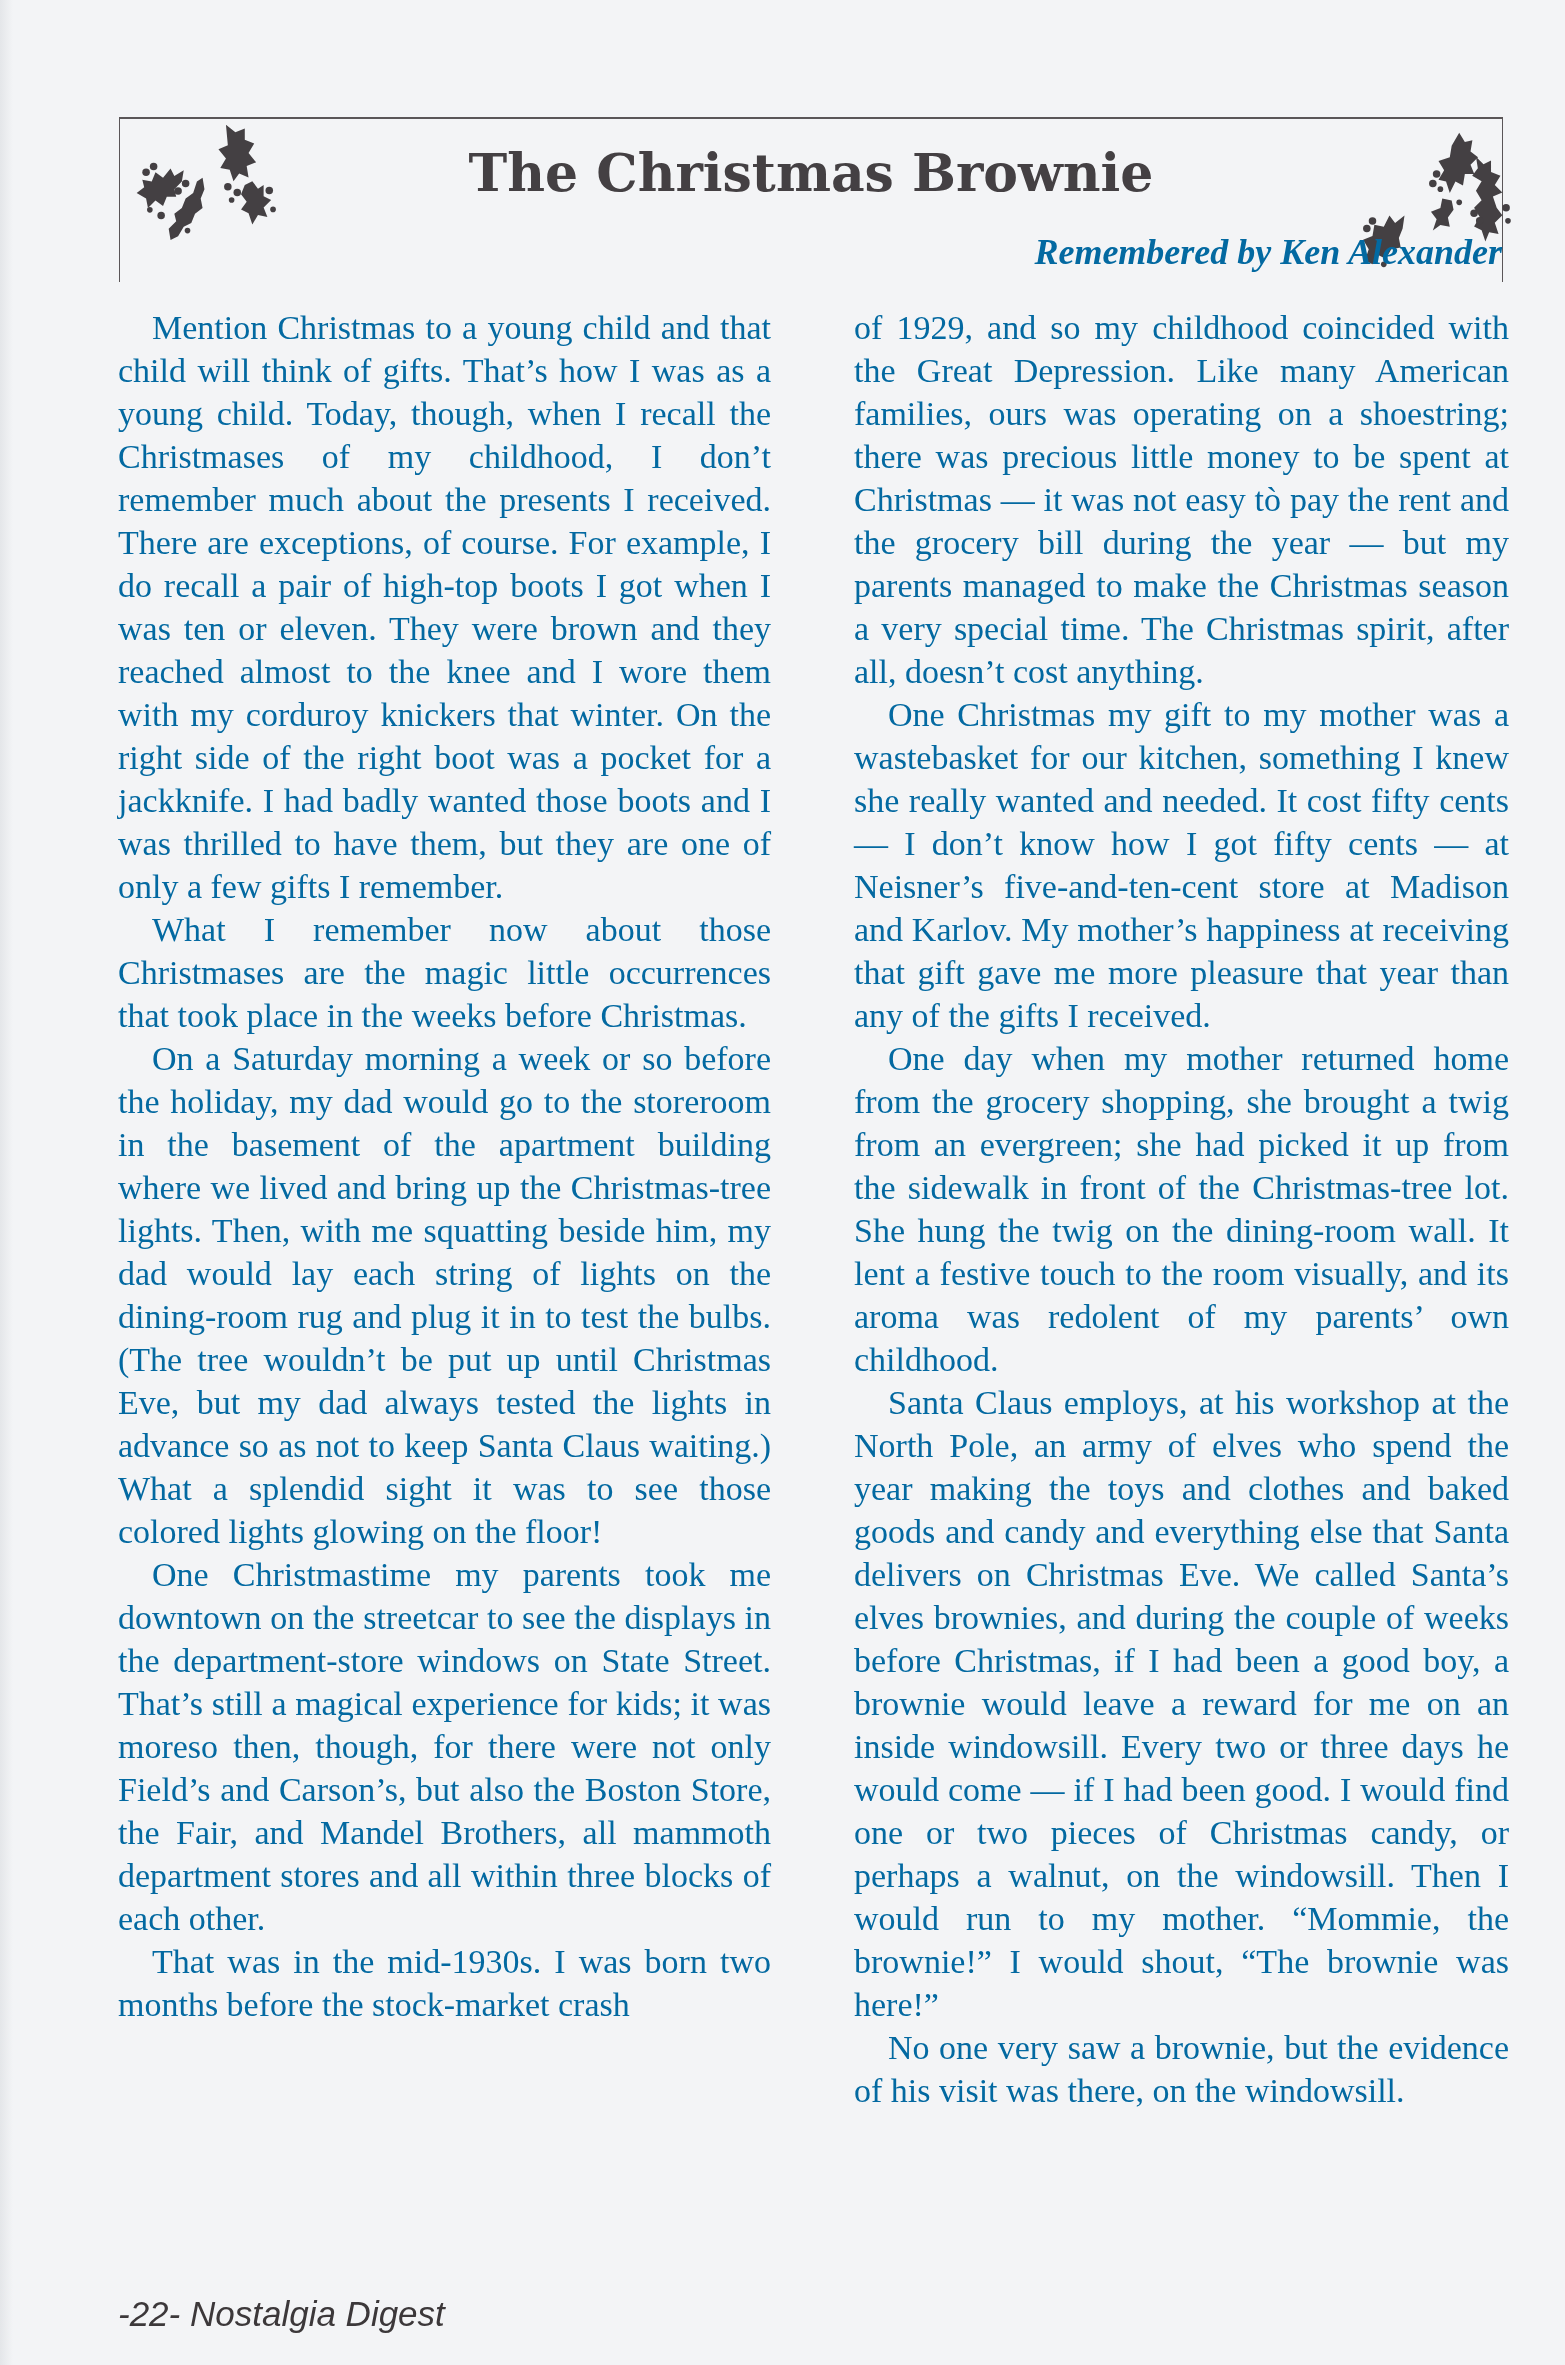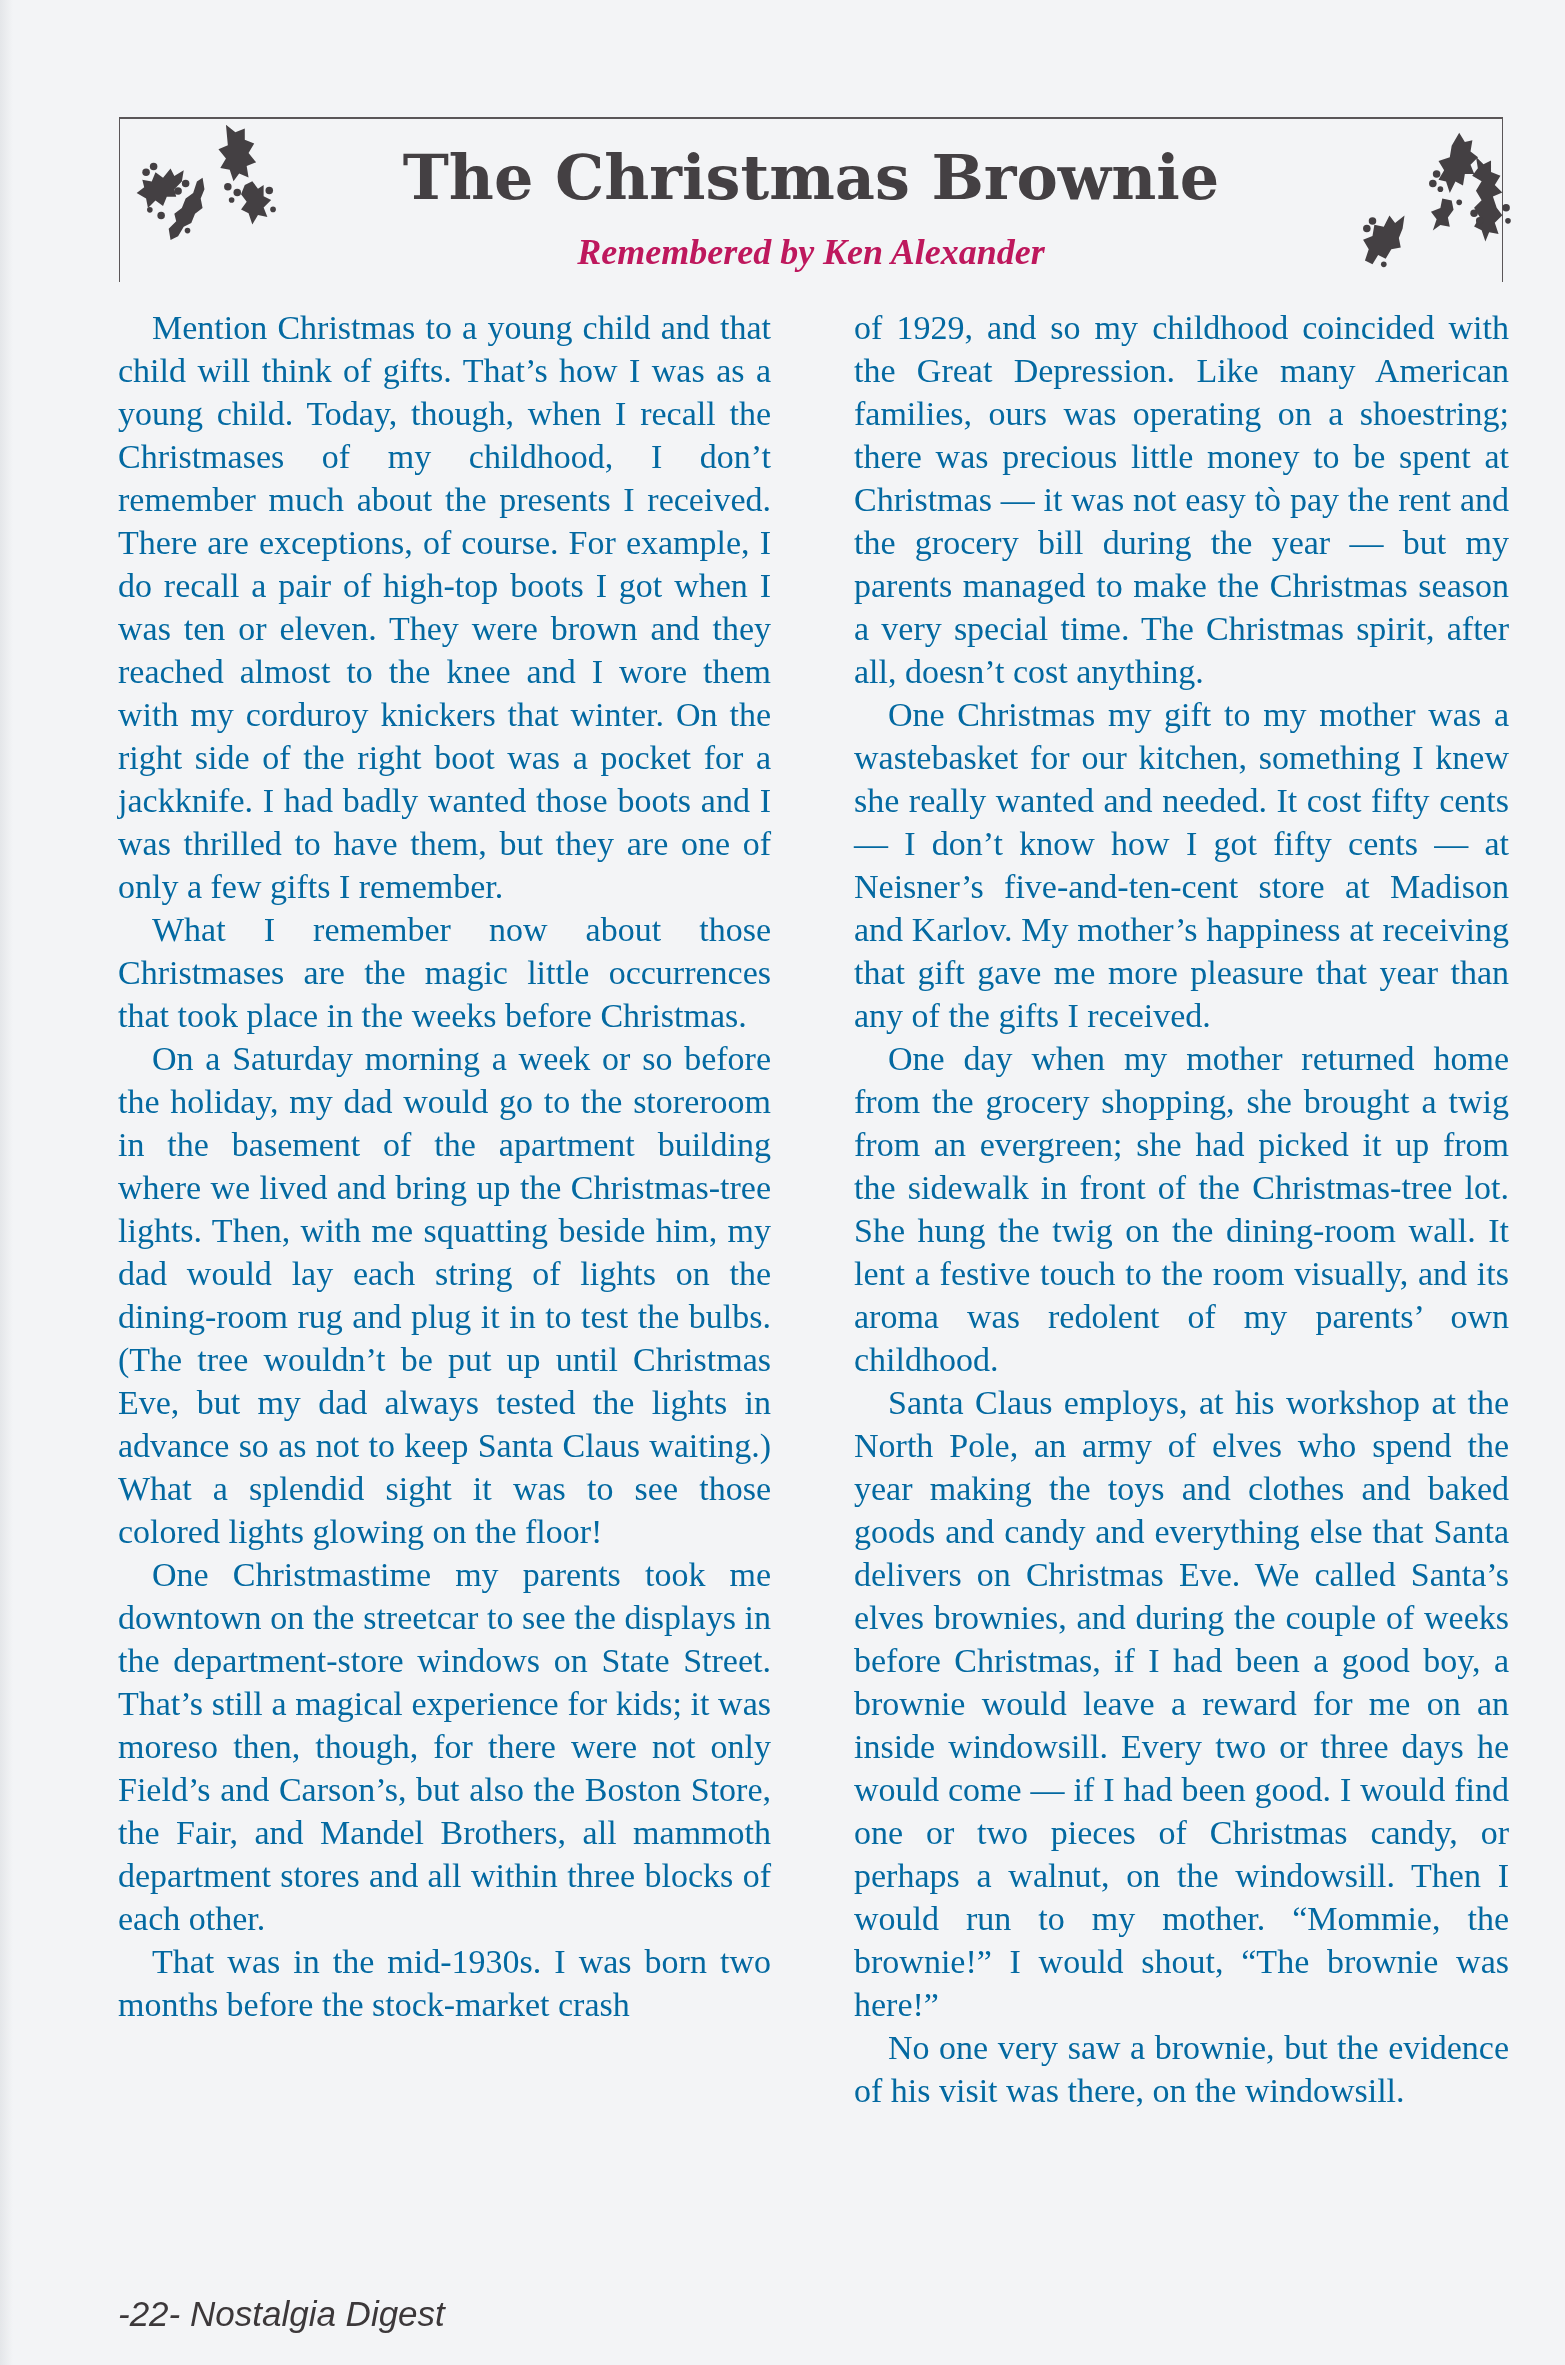--- a/index.html
+++ b/index.html
@@ -23,34 +23,34 @@
       border-left: 1.9px solid #5a5658;
       border-right: 1.9px solid #5a5658;
       box-sizing: border-box;
     }
     .title {
       position: absolute;
       left: 0; right: 0; top: 28px;
       text-align: center;
       font-family: "DejaVu Serif", serif;
       font-weight: bold;
-      font-size: 62px;
+      font-size: 52px;
       color: #444043;
       letter-spacing: 0px;
       line-height: 1;
     }
     .byline {
       position: absolute;
       left: 0; right: 0; top: 115px;
-      text-align: center;
+      text-align: right;
       font-family: "Liberation Serif", serif;
       font-weight: bold;
       font-style: italic;
       font-size: 36px;
-      color: #be185d;
+      color: #0369a1;
       line-height: 1;
     }
     .holly {
       position: absolute;
       width: 85px; height: 113px;
     }
     .holly svg { width: 100%; height: 100%; display: block; }
     .col {
       position: absolute;
       top: 306px;

